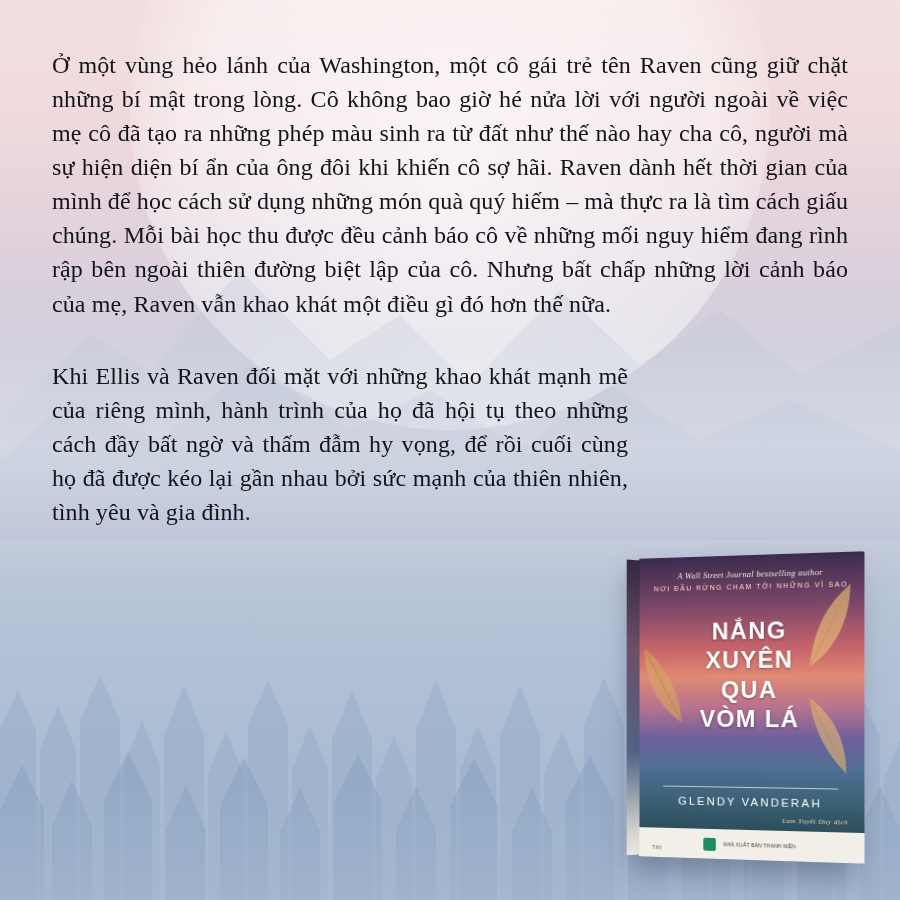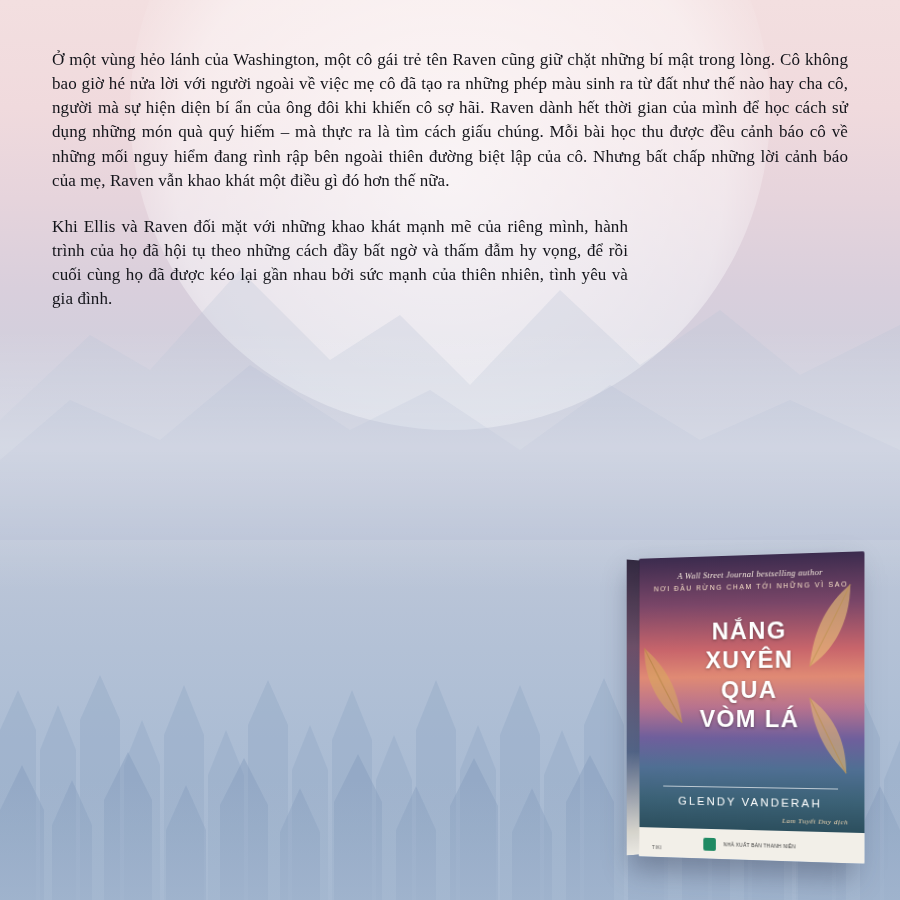--- a/index.html
+++ b/index.html
@@ -76,33 +76,33 @@
   }
 
   .content {
     position: absolute;
     inset: 0;
     padding: 48px 52px 40px 52px;
     box-sizing: border-box;
   }
   .para {
     color: #13141a;
-    font-size: 17px;
+    font-size: 24px;
     line-height: 1.42;
     text-align: justify;
     text-justify: inter-word;
     margin: 0 0 16px 0;
     letter-spacing: 0.1px;
   }
   .para-1 {
     width: 796px;
   }
   .para-2 {
     width: 576px;
-    margin-top: 22px;
+    margin-top: 38px;
   }
   
   .book {
     position: absolute;
     right: 36px;
     bottom: 40px;
     width: 230px;
     height: 305px;
     perspective: 900px;
   }

